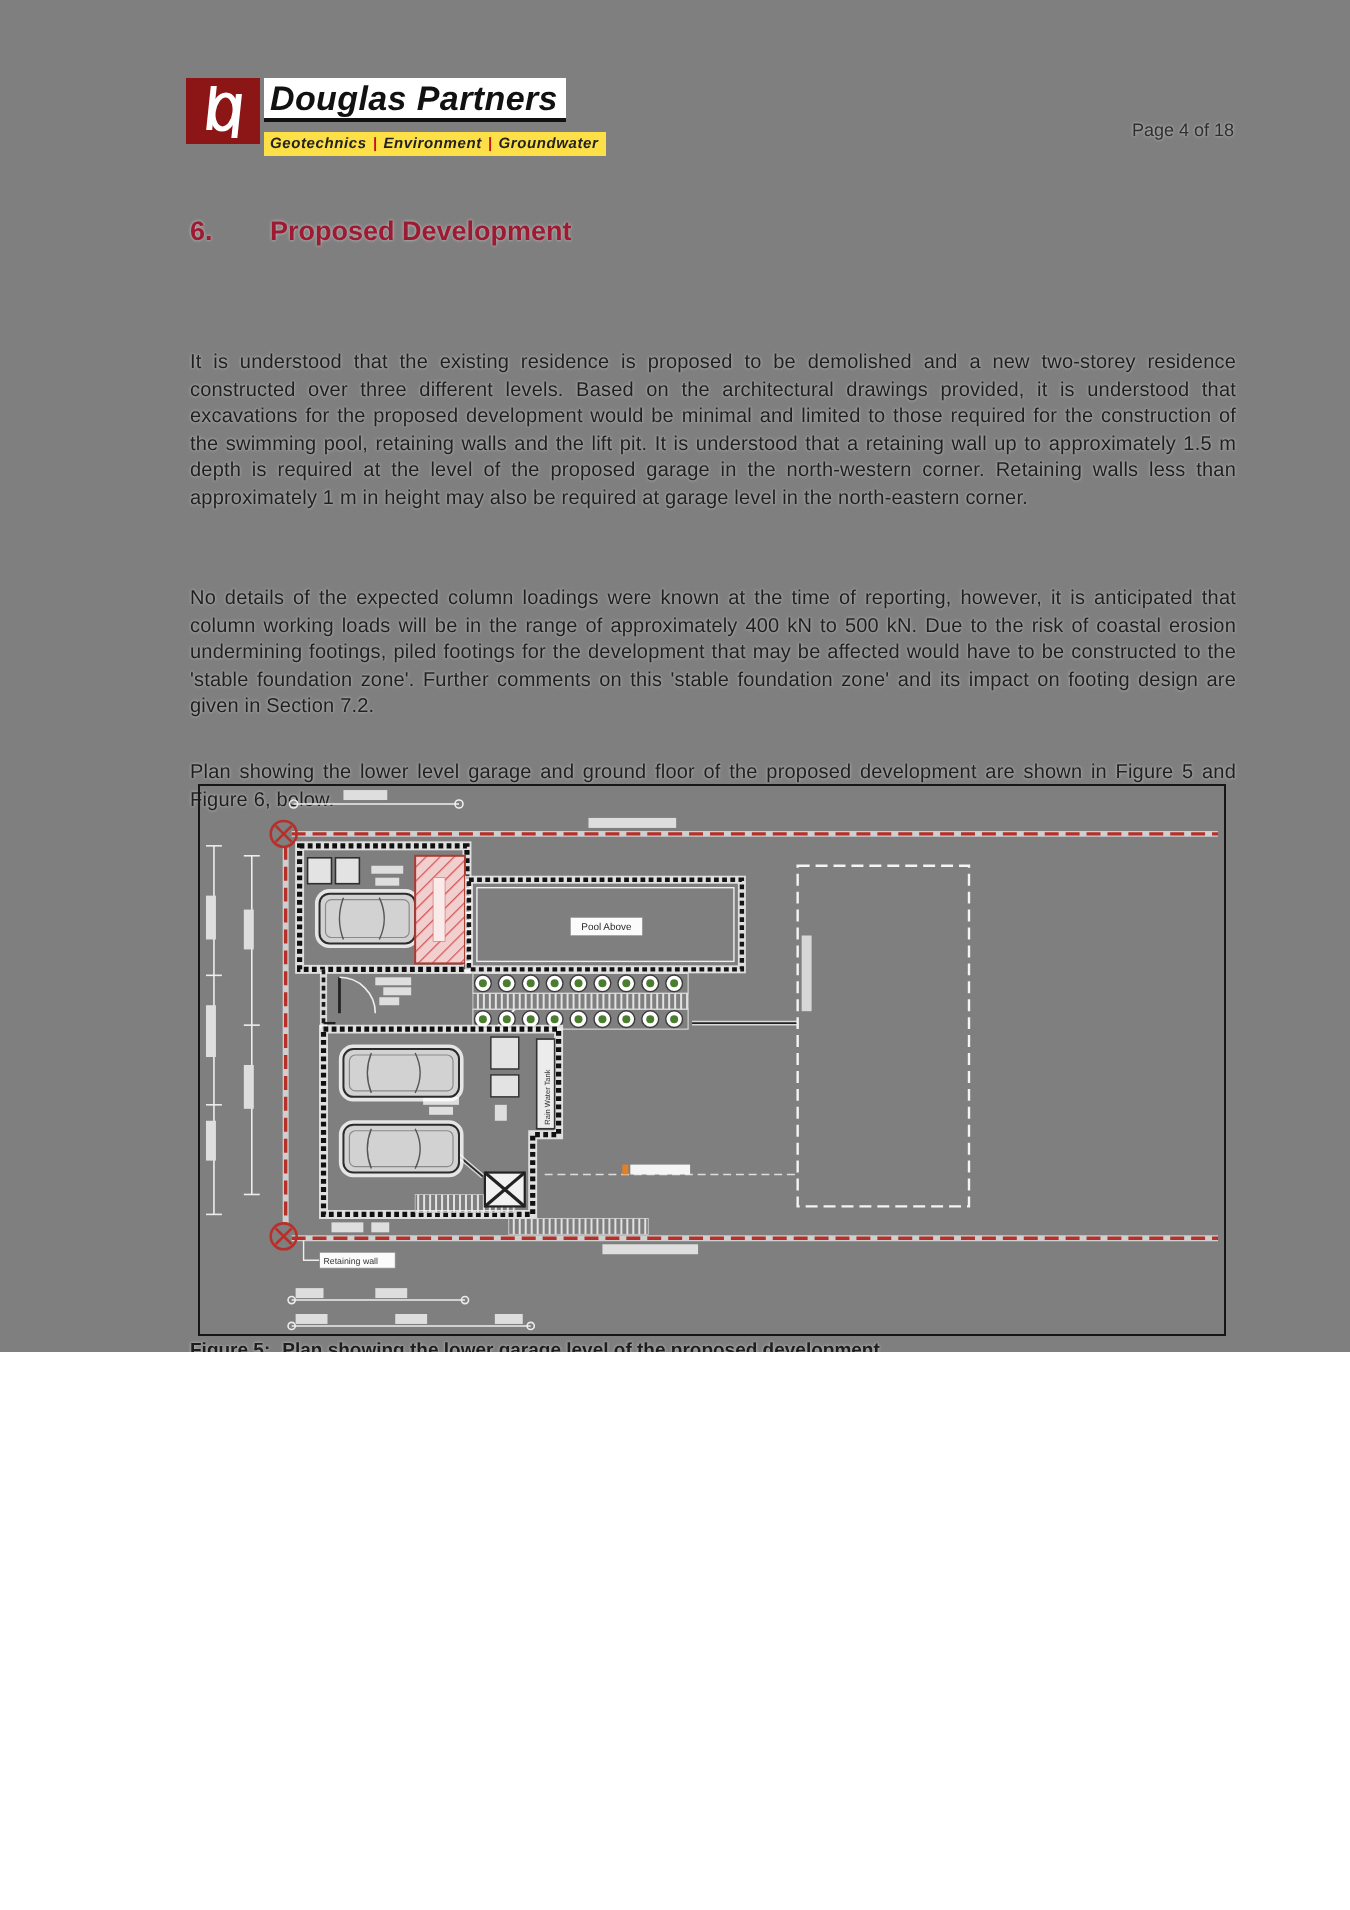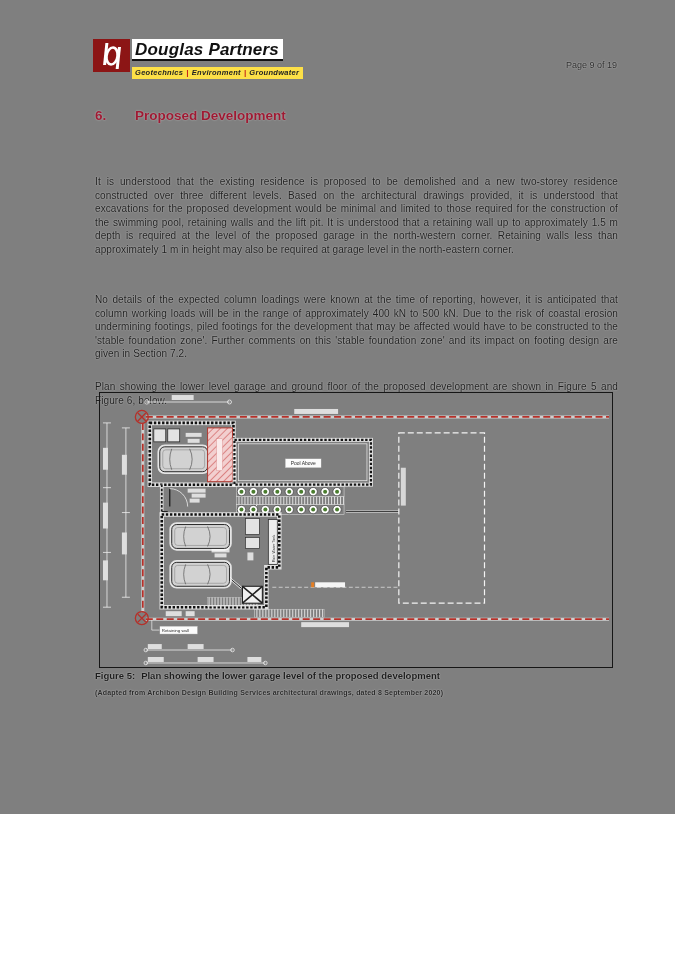--- a/index.html
+++ b/index.html
@@ -1,17 +1,17 @@
 <!DOCTYPE html>
 <html><head>
 <meta charset="utf-8">
 <style>
   html,body{margin:0;padding:0;}
   body{width:675px;height:955px;font-family:"Liberation Sans","DejaVu Sans",sans-serif;}
-  .page{position:relative;width:675px;height:814px;background:#7f7f7f;overflow:hidden;}
+  .page{position:relative;width:675px;height:676px;background:#7f7f7f;overflow:hidden;}
   .emb{text-shadow:0 0 1.6px rgba(255,255,255,.6);}
   
   .logo{position:absolute;left:93px;top:39px;display:flex;align-items:flex-start;}
   .logo-box{width:37px;height:33px;background:#8c1515;display:flex;align-items:center;justify-content:center;}
   .logo-text{margin-left:2px;}
   .brand{display:inline-block;background:#fff;color:#111;font-weight:bold;font-style:italic;font-size:17px;letter-spacing:.2px;padding:1px 4px 0 3px;border-bottom:2px solid #111;line-height:19px;}
   .tagline{display:inline-block;background:#fde047;color:#222;font-style:italic;font-weight:bold;font-size:7.5px;padding:1px 4px 2px 3px;letter-spacing:.3px;}
   .tagline .sep{color:#c01616;padding:0 3px;font-weight:bold;}
   .pagenum{position:absolute;top:60px;right:58px;font-size:9px;color:#2e2e2e;}
   
@@ -45,21 +45,21 @@
         </g>
       </svg>
     </div>
     <div class="logo-text">
       <span class="brand">Douglas Partners</span><br>
       <span class="tagline">
         <span>Geotechnics</span><span class="sep">|</span><span>Environment</span><span class="sep">|</span><span>Groundwater</span>
       </span>
     </div>
   </div>
-  <div class="pagenum emb">Page 9 of 19</div>
+  <div class="pagenum emb">Page 4 of 18</div>
 
   <div class="heading emb">
     <span class="num">6.</span>
     <span>Proposed Development</span>
   </div>
 
   <p class="para p1 emb">It is understood that the existing residence is proposed to be demolished and a new two-storey residence constructed over three different levels.  Based on the architectural drawings provided, it is understood that excavations for the proposed development would be minimal and limited to those required for the construction of the swimming pool, retaining walls and the lift pit.  It is understood that a retaining wall up to approximately 1.5 m depth is required at the level of the proposed garage in the north-western corner.  Retaining walls less than approximately 1 m in height may also be required at garage level in the north-eastern corner.</p>
   <p class="para p2 emb">No details of the expected column loadings were known at the time of reporting, however, it is anticipated that column working loads will be in the range of approximately 400 kN to 500 kN.  Due to the risk of coastal erosion undermining footings, piled footings for the development that may be affected would have to be constructed to the 'stable foundation zone'.  Further comments on this 'stable foundation zone' and its impact on footing design are given in Section 7.2.</p>
   <p class="para p3 emb">Plan showing the lower level garage and ground floor of the proposed development are shown in Figure 5 and Figure 6, below.</p>
 

